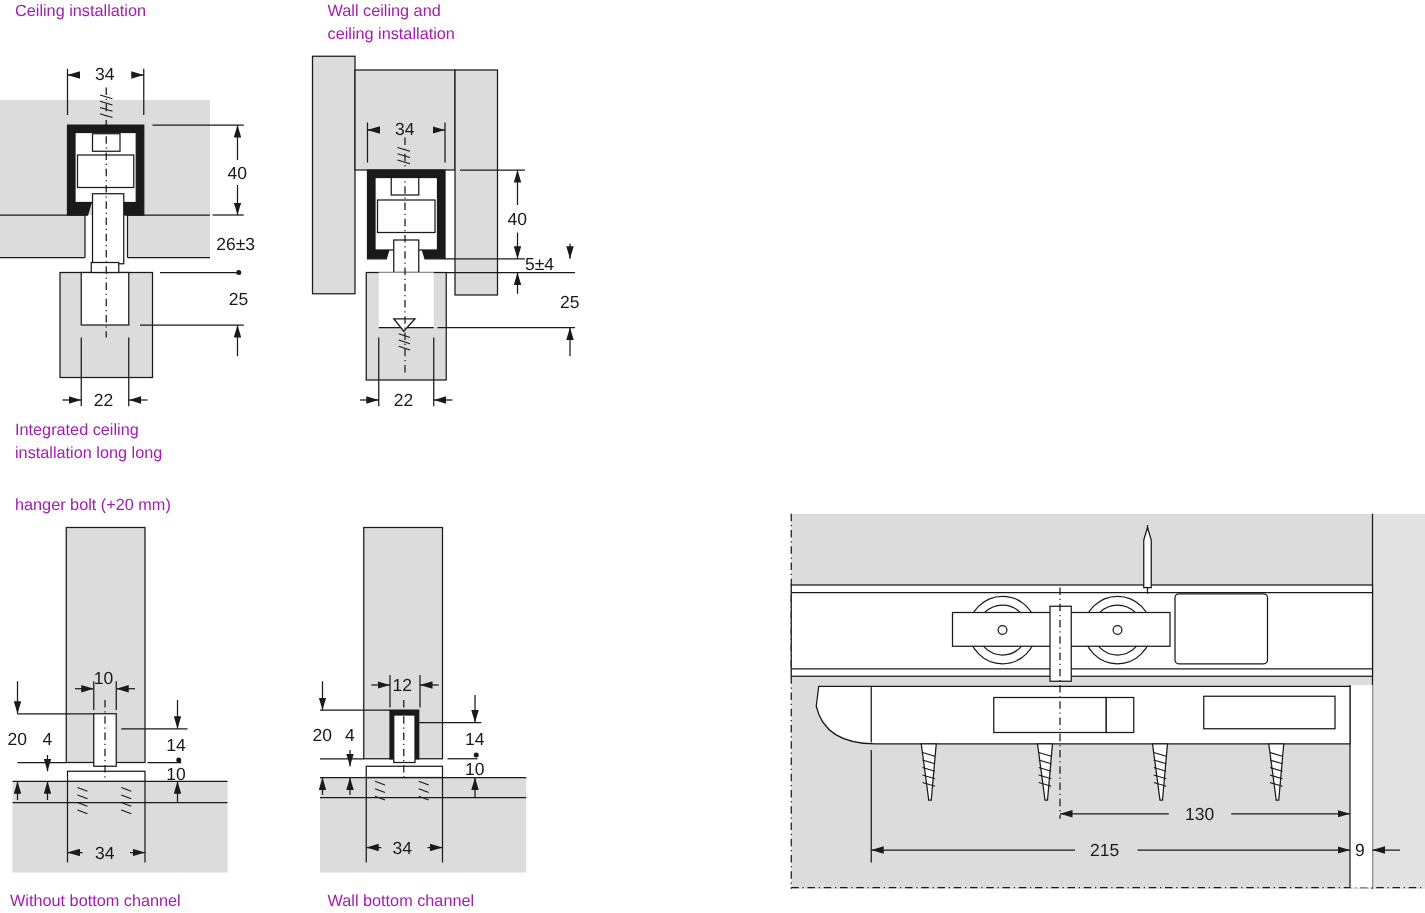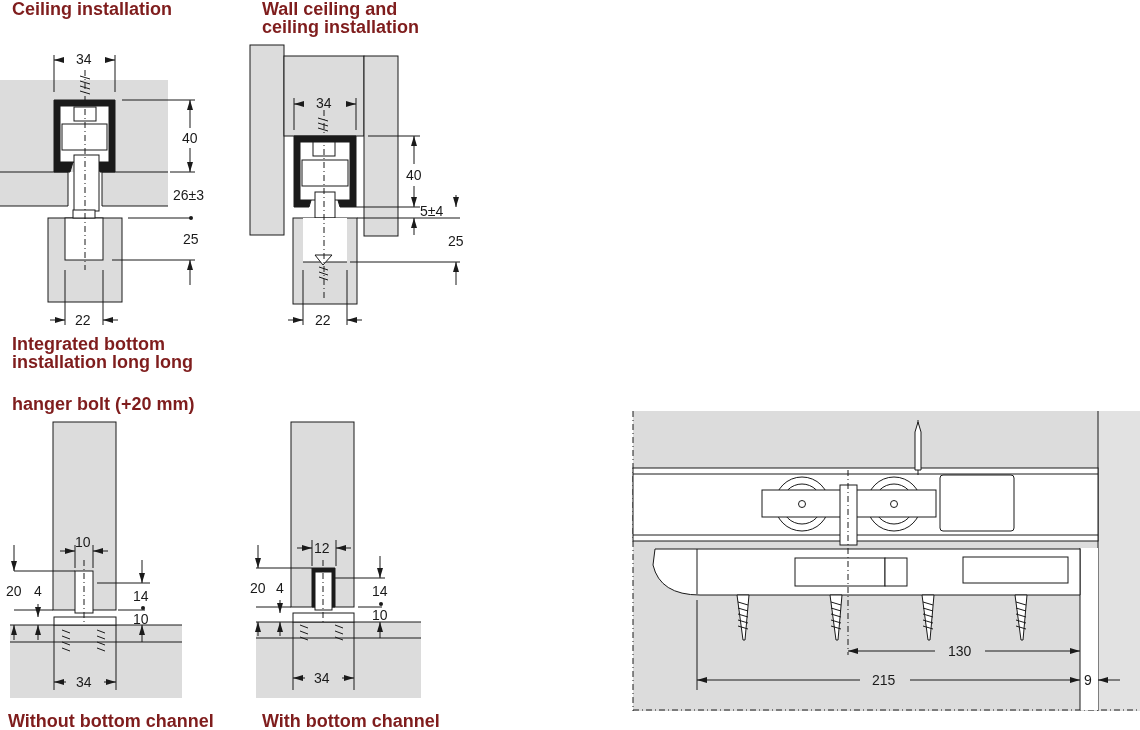--- a/index.html
+++ b/index.html
@@ -1,31 +1,31 @@
 <!DOCTYPE html>
 <html><head>
 <meta charset="utf-8">
 <style>
   html, body { margin:0; padding:0; background:#ffffff; }
   body { width:1140px; height:730px; position:relative; overflow:hidden; font-family:"Liberation Sans", sans-serif; }
-  .cap { position:absolute; font-weight:bold; font-size:18px; color:#7f1d1d; line-height:18px; }
+  .cap { position:absolute; font-weight:normal; font-size:13px; color:#a21caf; line-height:18px; }
   svg { position:absolute; left:0; top:0; }
   svg text { font-family:"Liberation Sans", sans-serif; font-size:14px; fill:#1a1a1a; }
 </style>
 </head>
 <body>
 
 <div class="cap" style="left:12px;top:0px;">Ceiling installation</div>
 <div class="cap" style="left:262px;top:0px;">Wall ceiling and</div>
 <div class="cap" style="left:262px;top:18px;">ceiling installation</div>
-<div class="cap" style="left:12px;top:335px;">Integrated bottom</div>
+<div class="cap" style="left:12px;top:335px;">Integrated ceiling</div>
 <div class="cap" style="left:12px;top:353px;">installation long long</div>
 <div class="cap" style="left:12px;top:371px;margin-top:24px;">hanger bolt (+20 mm)</div>
 <div class="cap" style="left:8px;top:712px;">Without bottom channel</div>
-<div class="cap" style="left:262px;top:712px;">With bottom channel</div>
+<div class="cap" style="left:262px;top:712px;">Wall bottom channel</div>
 
 <svg width="1140" height="730" viewBox="0 0 1140 730">
   <defs>
     <marker id="ah" markerWidth="10" markerHeight="6" refX="10" refY="3" orient="auto">
         <path d="M0,0 L10,3 L0,6 z" fill="#1a1a1a"></path>
       </marker>
   </defs>
 
   <g stroke="#1a1a1a" stroke-width="1" fill="none">
     <rect x="0" y="80" width="168" height="92" fill="#dcdcdc" stroke="none"></rect>

